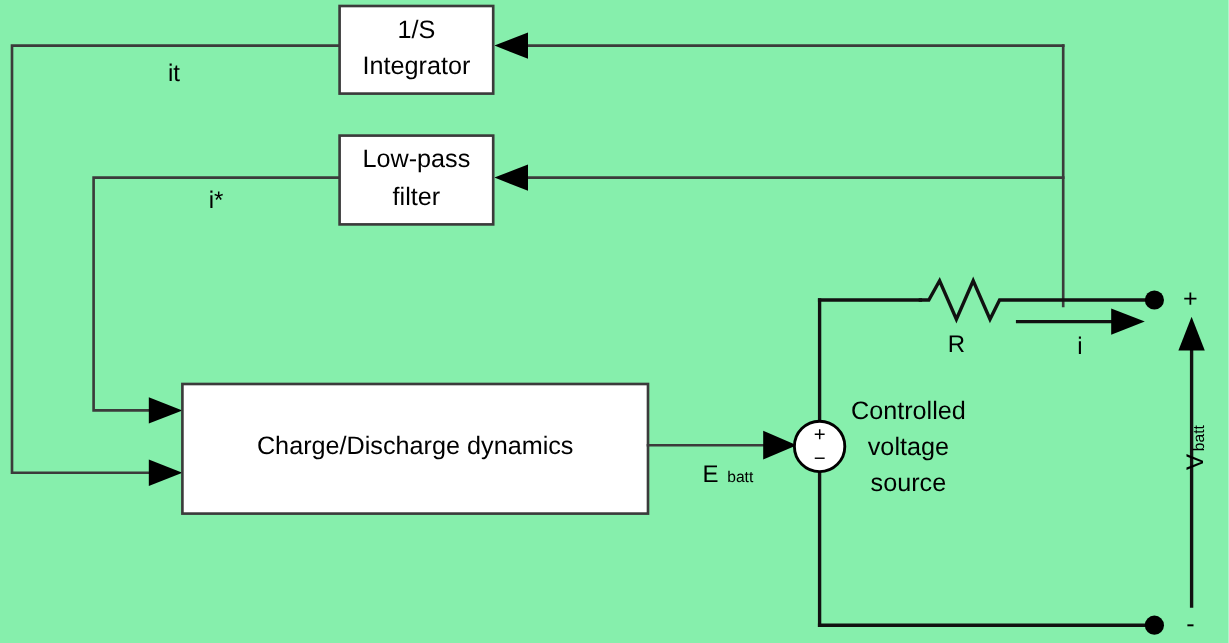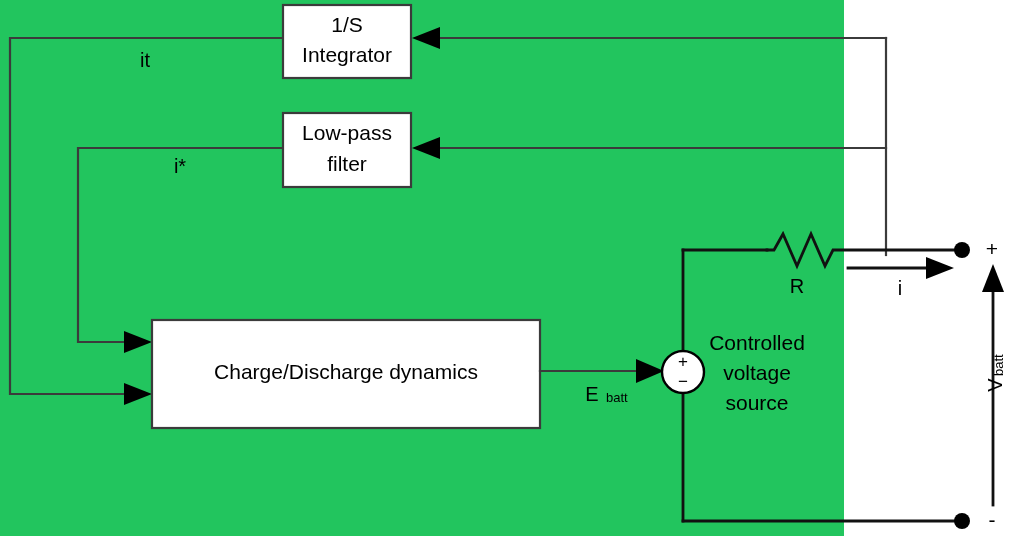--- a/index.html
+++ b/index.html
@@ -8,23 +8,23 @@
     background: #ffffff;
   }
   body {
     width: 1024px;
     height: 536px;
     overflow: hidden;
     font-family: "Liberation Sans", sans-serif;
   }
   #diagram-root {
     position: relative;
-    width: 844px;
+    width: 1024px;
     height: 536px;
-    background: #22c55e;
+    background: #86efac;
   }
   svg#diagram {
     display: block;
     width: 1024px;
     height: 536px;
   }
   .wire {
     stroke: #3b3b3b;
     stroke-width: 2.2;
     fill: none;

